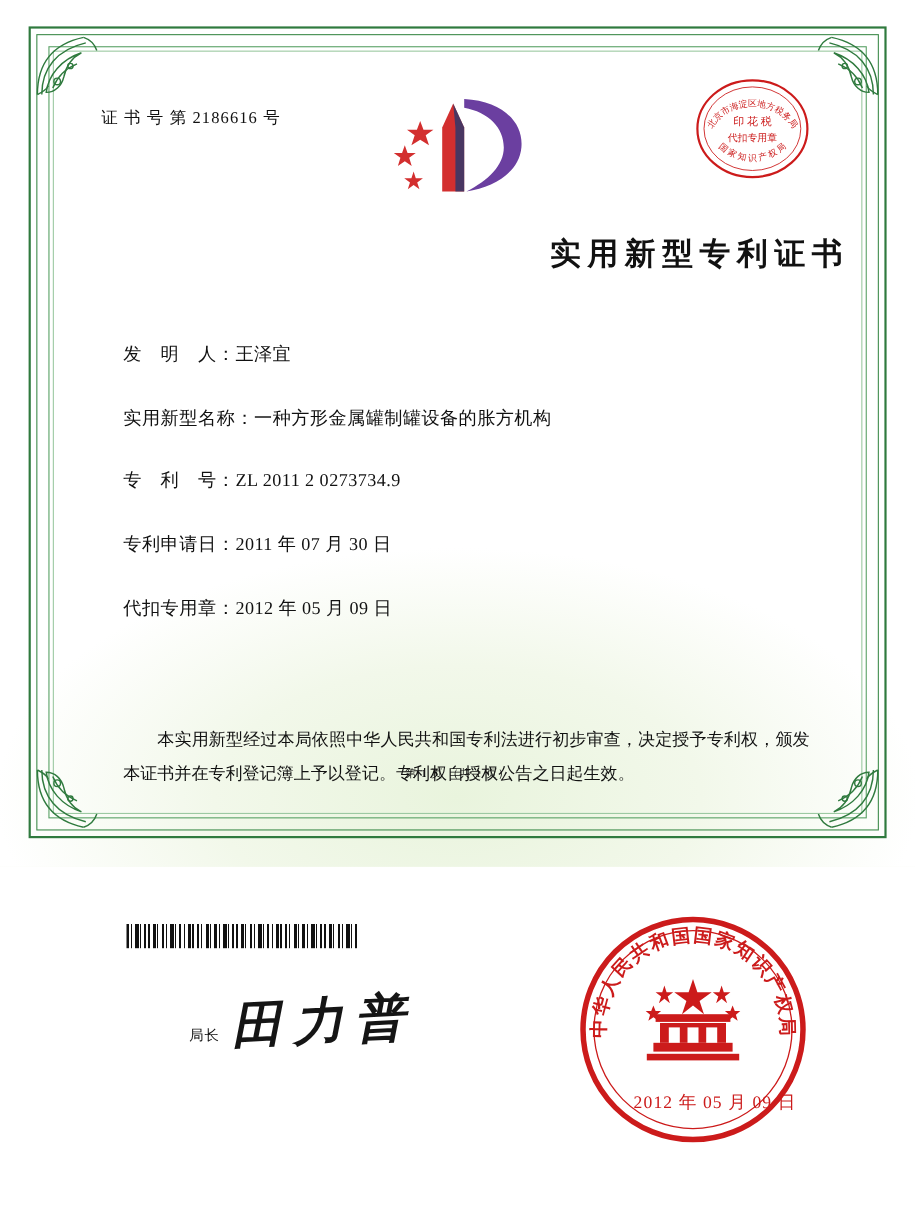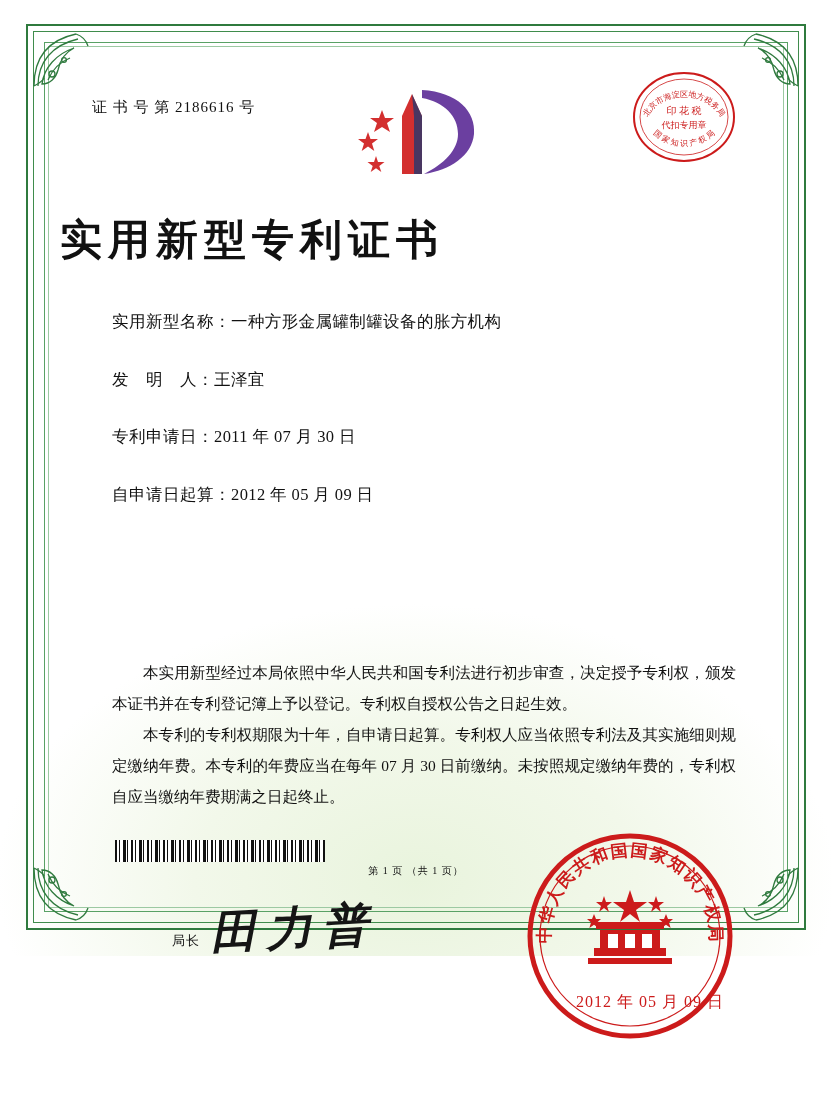--- a/index.html
+++ b/index.html
@@ -10,21 +10,21 @@
   body {
     width: 832px;
     height: 1120px;
     font-family: "Liberation Serif", "DejaVu Serif", serif;
     color: #1a1a1a;
     overflow: hidden;
   }
   .page {
     position: relative;
     width: 832px;
-    height: 956px;
+    height: 788px;
     background:
       radial-gradient(ellipse 70% 40% at 50% 92%, #e9f4dd 0%, #f2f8ea 38%, #ffffff 72%),
       linear-gradient(180deg, #ffffff 0%, #fdfdfa 60%, #f7fbf0 100%);
   }
 
   
   .frame-outer {
     position: absolute;
     left: 26px; top: 24px; right: 26px; bottom: 26px;
     border: 2px solid #2f7a3e;
@@ -93,22 +93,22 @@
     top: 8px;
     width: 116px;
     height: 98px;
   }
   .tax-stamp svg { display:block; width:100%; height:100%; }
 
   .title {
     position: absolute;
     left: 0; right: 0;
     top: 152px;
-    text-align: left;
-    font-size: 42px;
+    text-align: right;
+    font-size: 28px;
     font-weight: bold;
     letter-spacing: 6px;
     color: #111;
     font-family: "Liberation Serif", "DejaVu Serif", serif;
   }
 
   .fields {
     position: absolute;
     left: 52px;
     right: 30px;
@@ -308,36 +308,38 @@
         <text fill="#cc1b1b" font-size="8" font-family="Liberation Serif, serif">
           <textPath href="#tsBot" startOffset="50%" text-anchor="middle">国 家 知 识 产 权 局</textPath>
         </text>
       </svg>
     </div>
 
     <div class="title">实用新型专利证书</div>
 
     <div class="fields">
       <div class="field">
+        <span class="lbl">发　明　人：</span><span class="val">王泽宜</span>
+      </div>
+      <div class="field">
         <span class="lbl">实用新型名称：</span><span class="val">一种方形金属罐制罐设备的胀方机构</span>
       </div>
       <div class="field">
-        <span class="lbl">发　明　人：</span><span class="val">王泽宜</span>
+        <span class="lbl">专　利　号：</span><span class="val">ZL 2011 2 0273734.9</span>
       </div>
       <div class="field">
         <span class="lbl">专利申请日：</span><span class="val">2011 年 07 月 30 日</span>
       </div>
       <div class="field">
-        <span class="lbl">自申请日起算：</span><span class="val">2012 年 05 月 09 日</span>
+        <span class="lbl">代扣专用章：</span><span class="val">2012 年 05 月 09 日</span>
       </div>
     </div>
 
     <div class="body-text">
       <p>本实用新型经过本局依照中华人民共和国专利法进行初步审查，决定授予专利权，颁发本证书并在专利登记簿上予以登记。专利权自授权公告之日起生效。</p>
-      <p>本专利的专利权期限为十年，自申请日起算。专利权人应当依照专利法及其实施细则规定缴纳年费。本专利的年费应当在每年 07 月 30 日前缴纳。未按照规定缴纳年费的，专利权自应当缴纳年费期满之日起终止。</p>
     </div>
 
     <div class="barcode"></div>
 
     <div class="director-label">局长</div>
     <div class="signature">田力普</div>
 
     <div class="seal">
       <svg viewBox="0 0 212 212">
         <circle cx="106" cy="106" r="100" fill="none" stroke="#cc1b1b" stroke-width="5"></circle>

